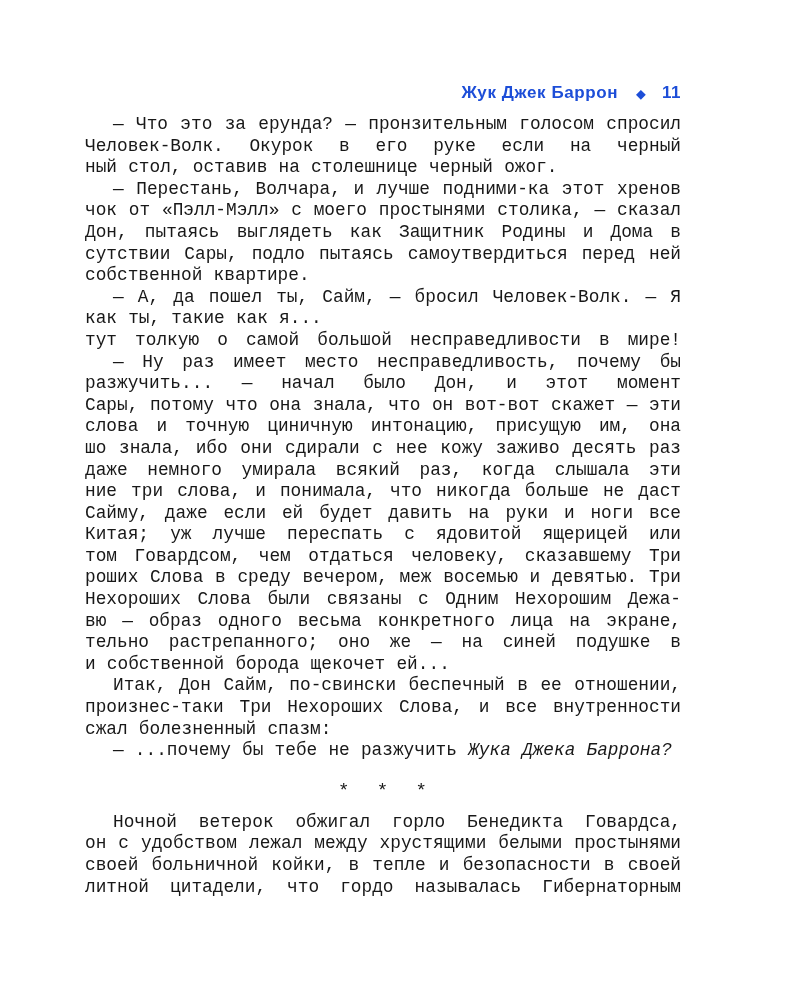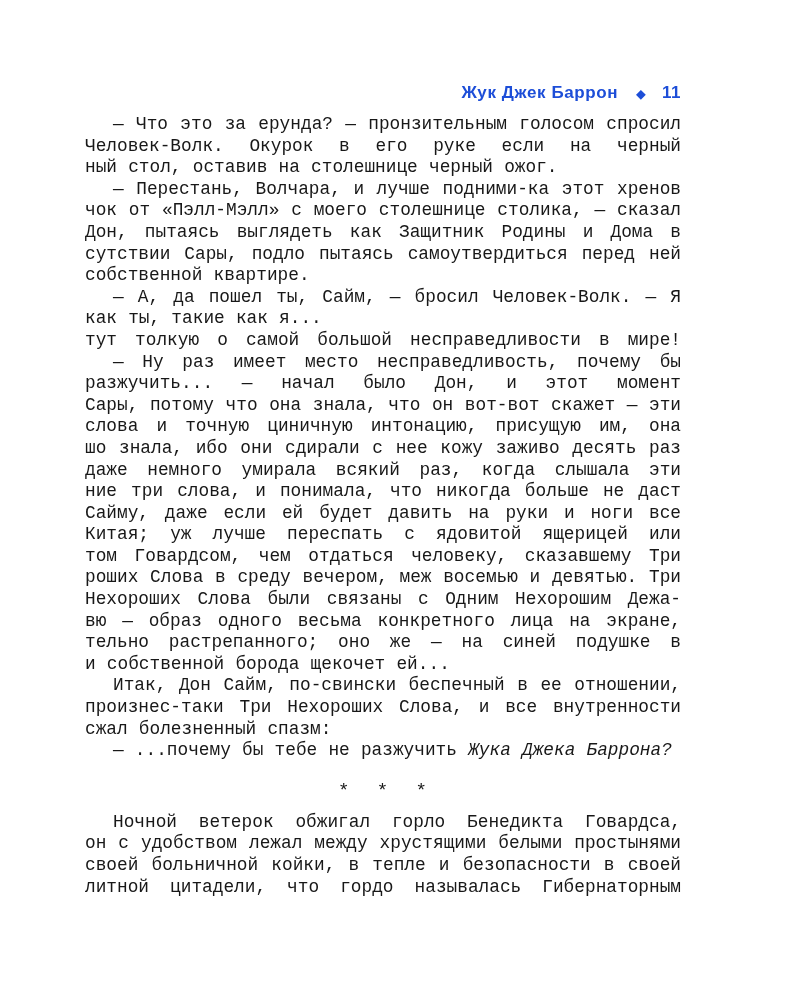--- a/index.html
+++ b/index.html
@@ -85,21 +85,21 @@
     </div>
 
     <div class="body-text" id="body-container">
         <div class="paragraph">
           <div class="line indent just">— Что это за ерунда? — пронзительным голосом спросил</div>
           <div class="line just">Человек-Волк. Окурок в его руке если на черный лакирован-</div>
           <div class="line">ный стол, оставив на столешнице черный ожог.</div>
         </div>
         <div class="paragraph">
           <div class="line indent just">— Перестань, Волчара, и лучше подними-ка этот хренов бы-</div>
-          <div class="line just">чок от «Пэлл-Мэлл» с моего столешнице столика, — сказал</div>
+          <div class="line just">чок от «Пэлл-Мэлл» с моего простынями столика, — сказал</div>
           <div class="line just">Дон, пытаясь выглядеть как Защитник Родины и Дома в при-</div>
           <div class="line just">сутствии Сары, подло пытаясь самоутвердиться перед ней в</div>
           <div class="line">собственной квартире.</div>
         </div>
         <div class="paragraph">
           <div class="line indent just">— А, да пошел ты, Сайм, — бросил Человек-Волк. — Я же</div>
           <div class="line">как ты, такие как я...</div>
           <div class="line just">тут толкую о самой большой несправедливости в мире! Такие</div>
         </div>
         <div class="paragraph">

